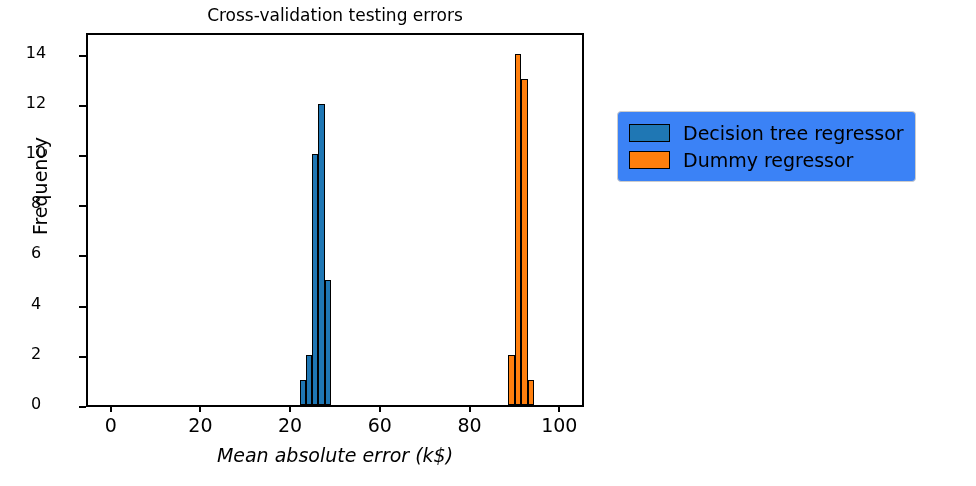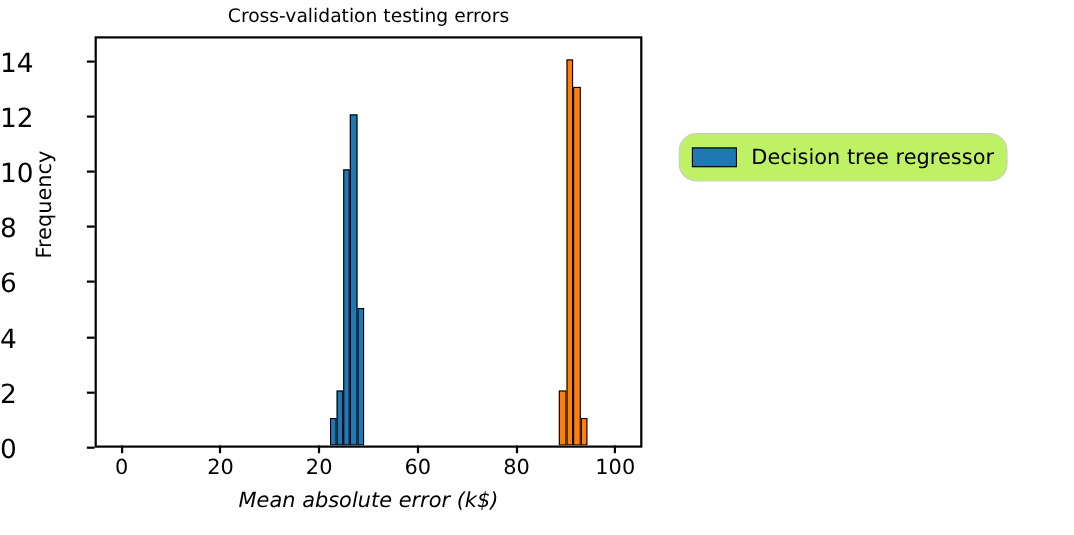--- a/index.html
+++ b/index.html
@@ -61,22 +61,22 @@
   }
   .ytick{
     position:absolute;
     width:7px;height:1.9px;
     background:#000;
     left:79px;
   }
   .yticklabel{
     position:absolute;
     left:0px;width:72px;
-    text-align:left;
-    font-size:24px;
+    text-align:center;
+    font-size:16px;
     color:#000;
     white-space:nowrap;
   }
 
   
   #xlabel{
     position:absolute;
     left:86px; top:444px; width:498px;
     text-align:center;
     font-size:19px;
@@ -91,24 +91,24 @@
     font-size:19px;
     color:#000;
     transform:rotate(-90deg);
     transform-origin:center center;
     white-space:nowrap;
   }
 
   
   #legend{
     position:absolute;
-    left:617px; top:121px;
+    left:617px; top:111px;
     border:1px solid #cccccc;
-    border-radius:16px;
-    background:#bef264;
+    border-radius:4px;
+    background:#3b82f6;
     padding:7px 11px 8px 11px;
     box-sizing:border-box;
   }
   .legend-row{
     display:flex;
     align-items:center;
     height:27px;
   }
   .legend-swatch{
     width:41px;height:18px;
@@ -178,15 +178,19 @@
     </div>
 
   <div id="xlabel">Mean absolute error (k$)</div>
   <div id="ylabel">Frequency</div>
 
   <div id="legend">
       <div class="legend-row">
         <span class="legend-swatch" style="background: rgb(31, 119, 180);"></span>
         <span class="legend-label">Decision tree regressor</span>
       </div>
+      <div class="legend-row">
+        <span class="legend-swatch" style="background: rgb(255, 127, 14);"></span>
+        <span class="legend-label">Dummy regressor</span>
+      </div>
     </div>
 
 </div>
 
 </body></html>

